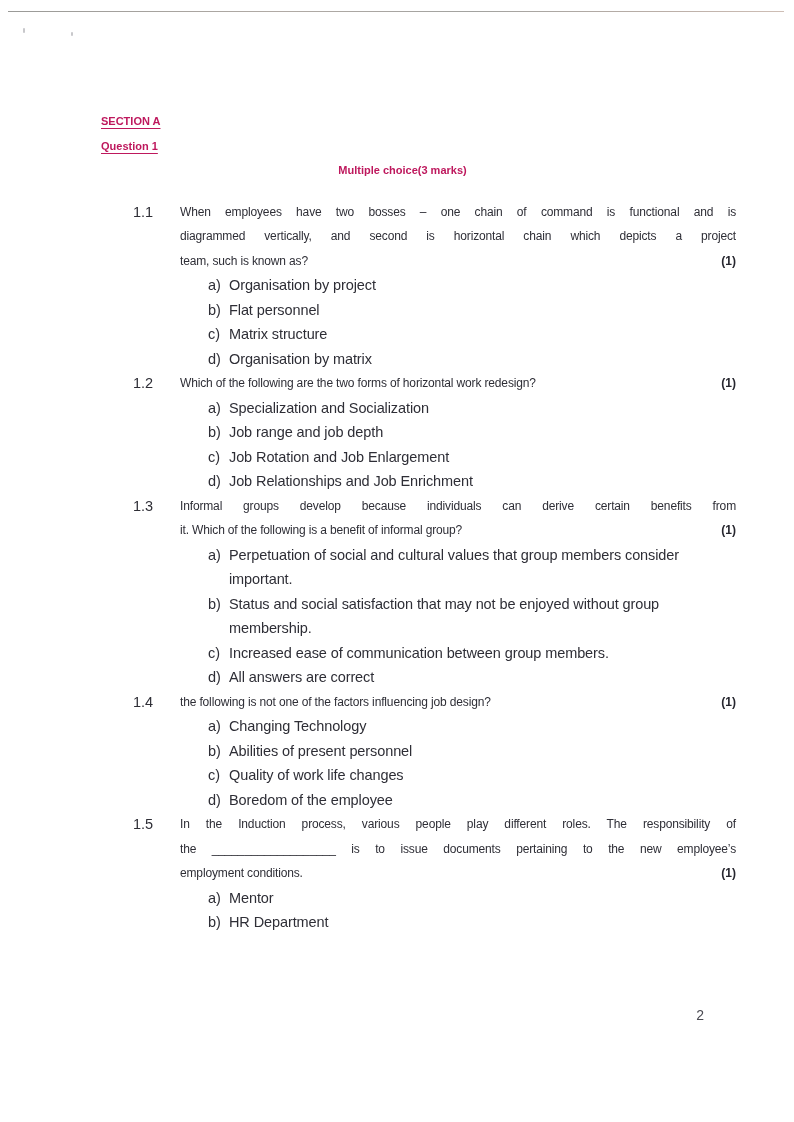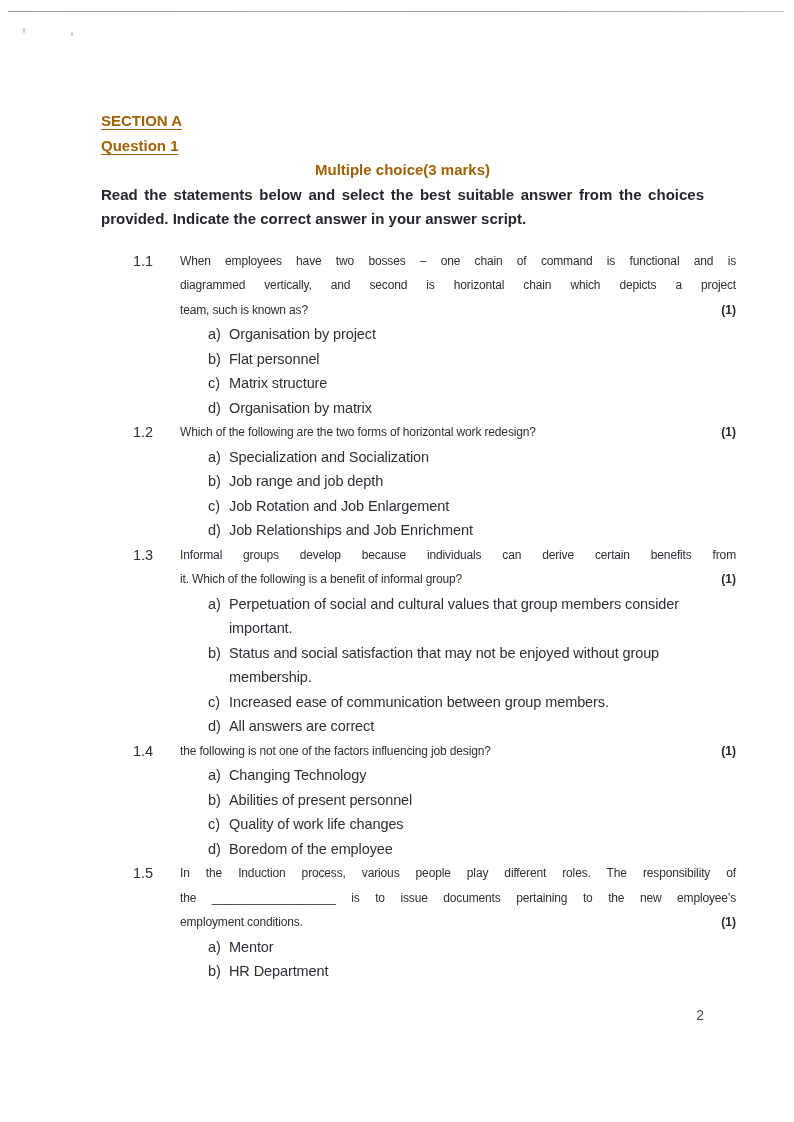--- a/index.html
+++ b/index.html
@@ -20,21 +20,21 @@
     height: 1px;
     background: linear-gradient(90deg, #8f8f8c, #a8a19b 35%, #989895 60%, #b3a69e 85%, #c9b7ad);
     opacity: 0.9;
   }
   .speck { position: absolute; background: #9a9aa0; opacity: 0.55; border-radius: 1px; }
   .speck.s1 { left: 23px; top: 28px; width: 2px; height: 5px; }
   .speck.s2 { left: 71px; top: 32px; width: 2px; height: 4px; }
 
   .content { position: absolute; left: 101px; top: 109px; width: 603px; }
 
-  .h { font-weight: bold; font-size: 15px; line-height: 24.5px; color: #a16207; }
+  .h { font-weight: bold; font-size: 11px; line-height: 24.5px; color: #be185d; }
   .underline { text-decoration: underline; text-underline-offset: 3px; }
   .type-row { display: flex; justify-content: center; }
 
   .instr { font-weight: bold; font-size: 15px; line-height: 24.5px; color: #26262e; }
 
   .jline { text-align: justify; text-align-last: justify; }
   .lline { text-align: left; }
 
   .questions { margin-top: 17px; margin-left: 32px; }
   .q { display: flex; }
@@ -66,24 +66,20 @@
   <div class="content">
 
     <div class="h underline">SECTION A</div>
     <div class="h underline">Question 1</div>
 
     <div class="h type-row">
       <span>Multiple choice</span>
       <span>(3 marks)</span>
     </div>
 
-    <div class="instr">
-      <div class="jline">Read the statements below and select the best suitable answer from the choices</div>
-      <div class="lline">provided. Indicate the correct answer in your answer script.</div>
-    </div>
 
     <div class="questions">
 
       <div class="q">
         <div class="qnum">1.1</div>
         <div class="qbody">
           <div class="qtext">
             <div class="jline">When employees have two bosses – one chain of command is functional and is</div>
             <div class="jline">diagrammed vertically, and second is horizontal chain which depicts a project</div>
             <div class="lline">team, such is known as?</div>

